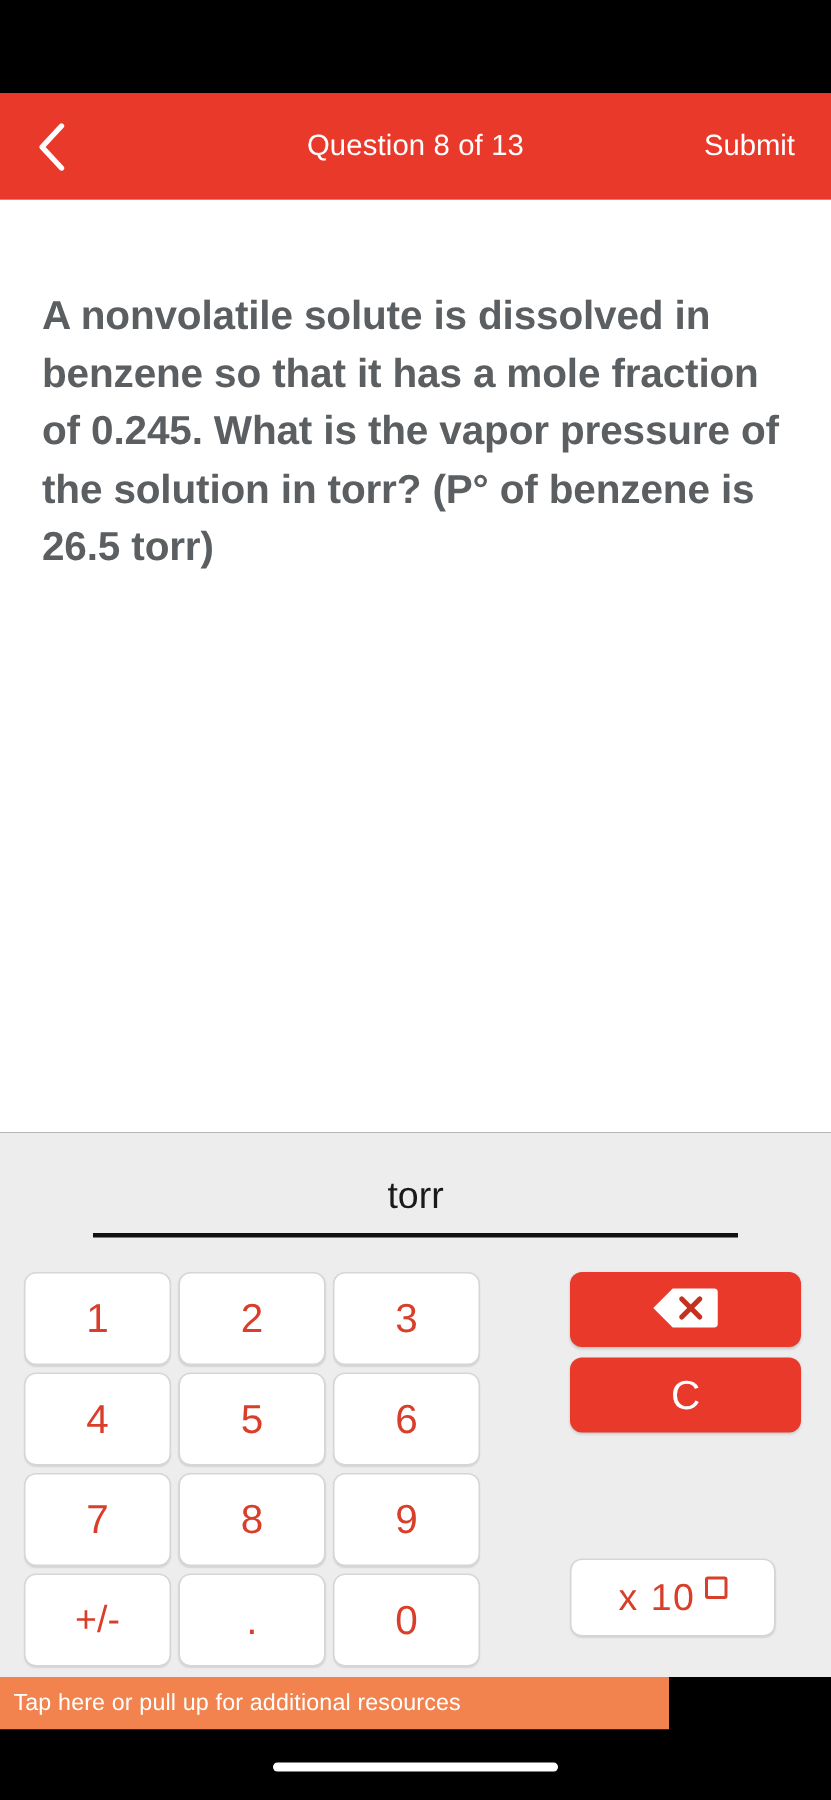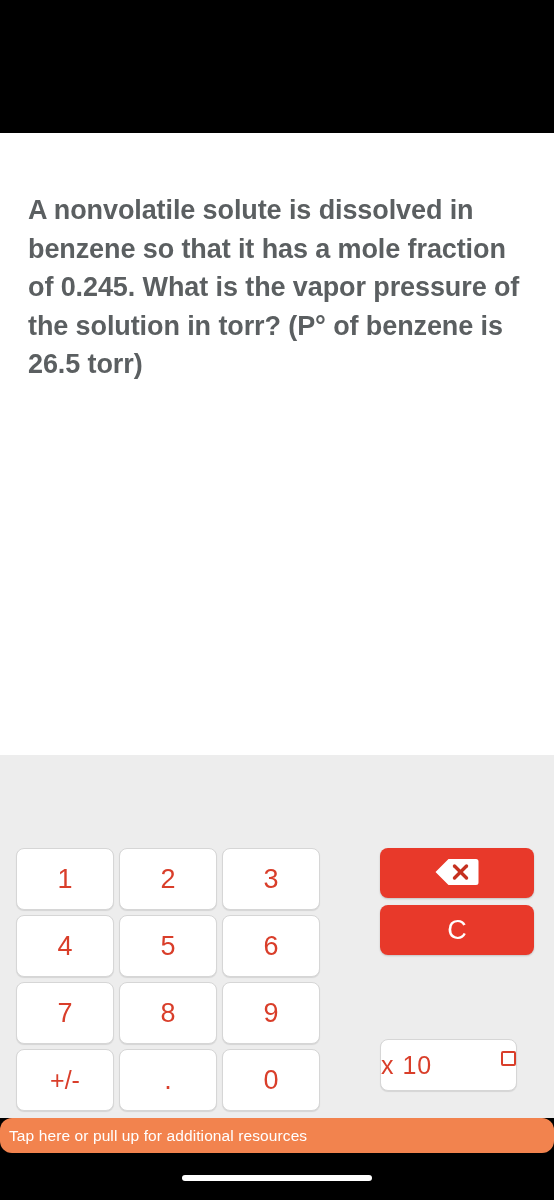--- a/index.html
+++ b/index.html
@@ -216,21 +216,21 @@
     width: 137px;
     height: 52px;
     background: #ffffff;
     border: 1px solid #d6d6d6;
     border-radius: 8px;
     color: #d93e2a;
     font-size: 25px;
     font-family: inherit;
     display: flex;
     align-items: center;
-    justify-content: space-between;
+    justify-content: center;
     cursor: pointer;
     box-shadow: 0 1px 1px rgba(0,0,0,0.10);
     padding: 0;
     line-height: 1;
   }
   .exp-label { letter-spacing: 1px; }
   .exp-box {
     display: inline-block;
     width: 15px;
     height: 15px;
@@ -239,27 +239,26 @@
     margin-left: 6px;
     position: relative;
     top: -7px;
     box-sizing: border-box;
   }
 
   
   .resources-bar {
     position: absolute;
     left: 0; top: 1118px;
-    width: 554px;
+    width: 446px;
     height: 35px;
     background: #F2834E;
     display: flex;
     align-items: center;
     cursor: pointer;
-    border-radius: 12px;
   }
   .resources-text {
     color: #ffffff;
     font-size: 15.5px;
     padding-left: 9px;
     font-weight: 400;
     letter-spacing: 0.1px;
   }
 
   
@@ -282,27 +281,41 @@
     cursor: pointer;
   }
 </style>
 </head>
 <body>
 
 <div id="screen">
 
   <div class="status-bar"></div>
 
+  <div class="nav-bar">
+    <div class="nav-back">
+      <svg width="26" height="40" viewBox="0 0 26 40" aria-hidden="true">
+        <polyline points="19,6 6,20 19,34" fill="none" stroke="#ffffff" stroke-width="3.6" stroke-linecap="round" stroke-linejoin="round"></polyline>
+      </svg>
+    </div>
+    <div class="nav-title">Question 8 of 13</div>
+    <button class="nav-submit">Submit</button>
+  </div>
 
   <div class="question-area">
     <div class="question-text">A nonvolatile solute is dissolved in benzene so that it has a mole fraction of 0.245. What is the vapor pressure of the solution in torr? (P° of benzene is 26.5 torr)</div>
   </div>
 
   <div class="keypad-panel">
 
+    <div class="answer-row">
+      <div class="answer-value"></div>
+      <div class="answer-unit">torr</div>
+      <div class="answer-underline"></div>
+    </div>
 
     <div class="num-grid">
       <button class="key">1</button>
       <button class="key">2</button>
       <button class="key">3</button>
       <button class="key">4</button>
       <button class="key">5</button>
       <button class="key">6</button>
       <button class="key">7</button>
       <button class="key">8</button>

